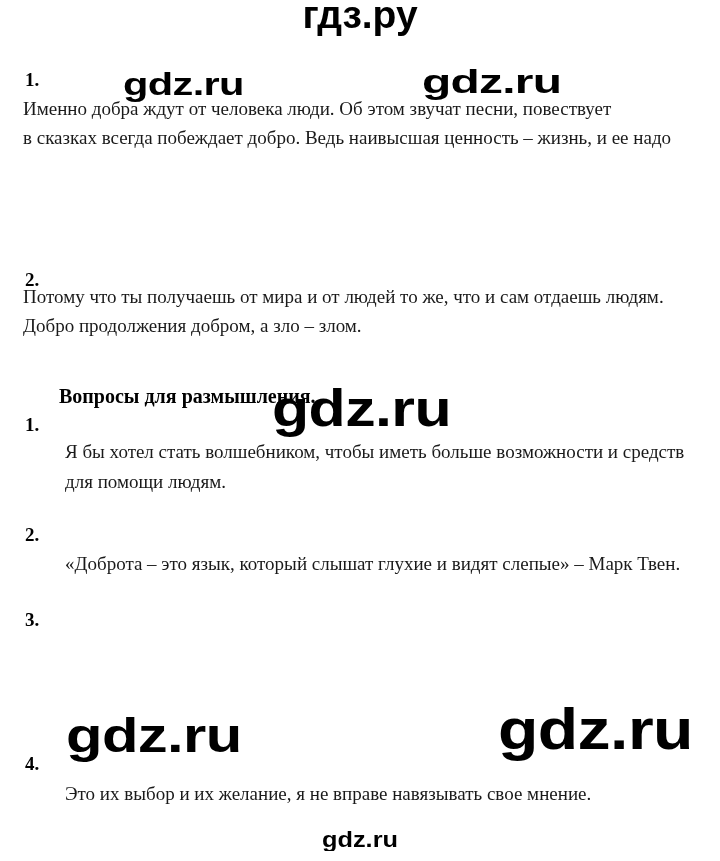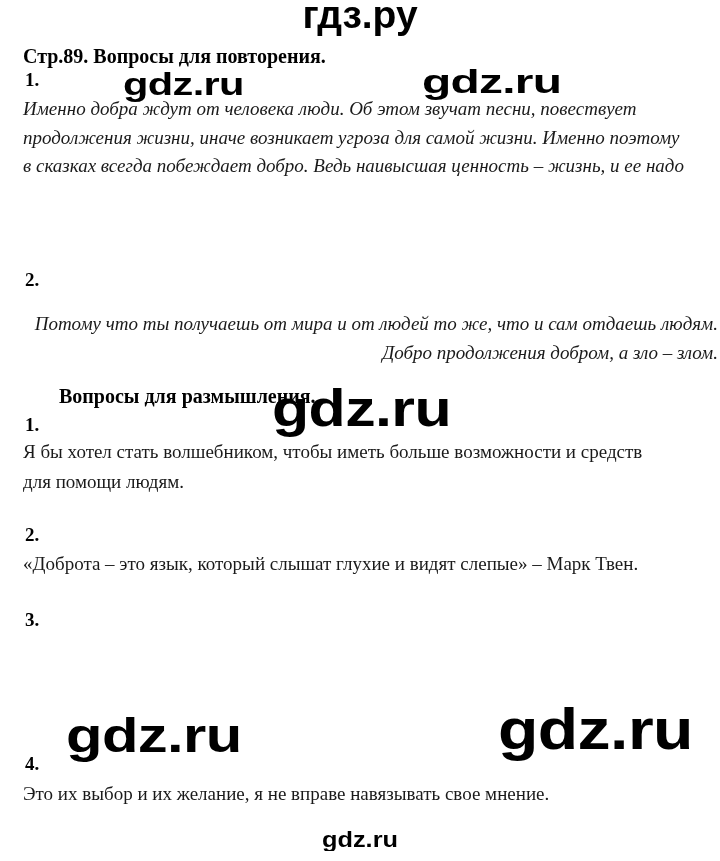--- a/index.html
+++ b/index.html
@@ -49,24 +49,24 @@
   .t-n3b { top: 608px; }
   .t-n4b { top: 752px; }
 
   .para {
     left: 23px;
     width: 695px;
     font-size: 19px;
     color: #1a1a1a;
   }
   .para .ln { white-space: nowrap; }
-  .lh28 .ln { line-height: 28.5px; font-style: italic; }
-  .lh30 .ln { line-height: 30px; }
+  .lh28 .ln { line-height: 28.5px; }
+  .lh30 .ln { line-height: 30px; margin-left: 42px; }
   .t-p1  { top: 95px; }
-  .t-p2  { top: 310px; text-align: right; }
+  .t-p2  { top: 283px; }
   .t-pb1 { top: 437px; }
   .t-pb2 { top: 549px; }
   .t-pb3 { top: 632px; }
   .t-pb4 { top: 779px; }
 
   .wm {
     position: absolute;
     font-family: "Liberation Sans", sans-serif;
     font-weight: bold;
     color: #000;
@@ -96,30 +96,28 @@
     transform-origin: center top;
   }
 </style>
 </head>
 <body>
 
 <div class="page">
 
   <div class="abs logo-top">гдз.ру</div>
 
-  <div class="abs sec-title t-title1">Стр.89. Вопросы для повторения.</div>
 
   <div class="abs num t-n1a">1.</div>
 
   <div class="abs wm wm-a">gdz.ru</div>
   <div class="abs wm wm-b">gdz.ru</div>
 
   <div class="abs para lh28 t-p1">
     <div class="ln">Именно добра ждут от человека люди. Об этом звучат песни, повествует</div>
-    <div class="ln">продолжения жизни, иначе возникает угроза для самой жизни. Именно поэтому</div>
     <div class="ln">в сказках всегда побеждает добро. Ведь наивысшая ценность – жизнь, и ее надо</div>
   </div>
 
   <div class="abs num t-n2a">2.</div>
 
   <div class="abs para lh28 t-p2">
     <div class="ln">Потому что ты получаешь от мира и от людей то же, что и сам отдаешь людям.</div>
     <div class="ln">Добро продолжения добром, а зло – злом.</div>
   </div>
 

